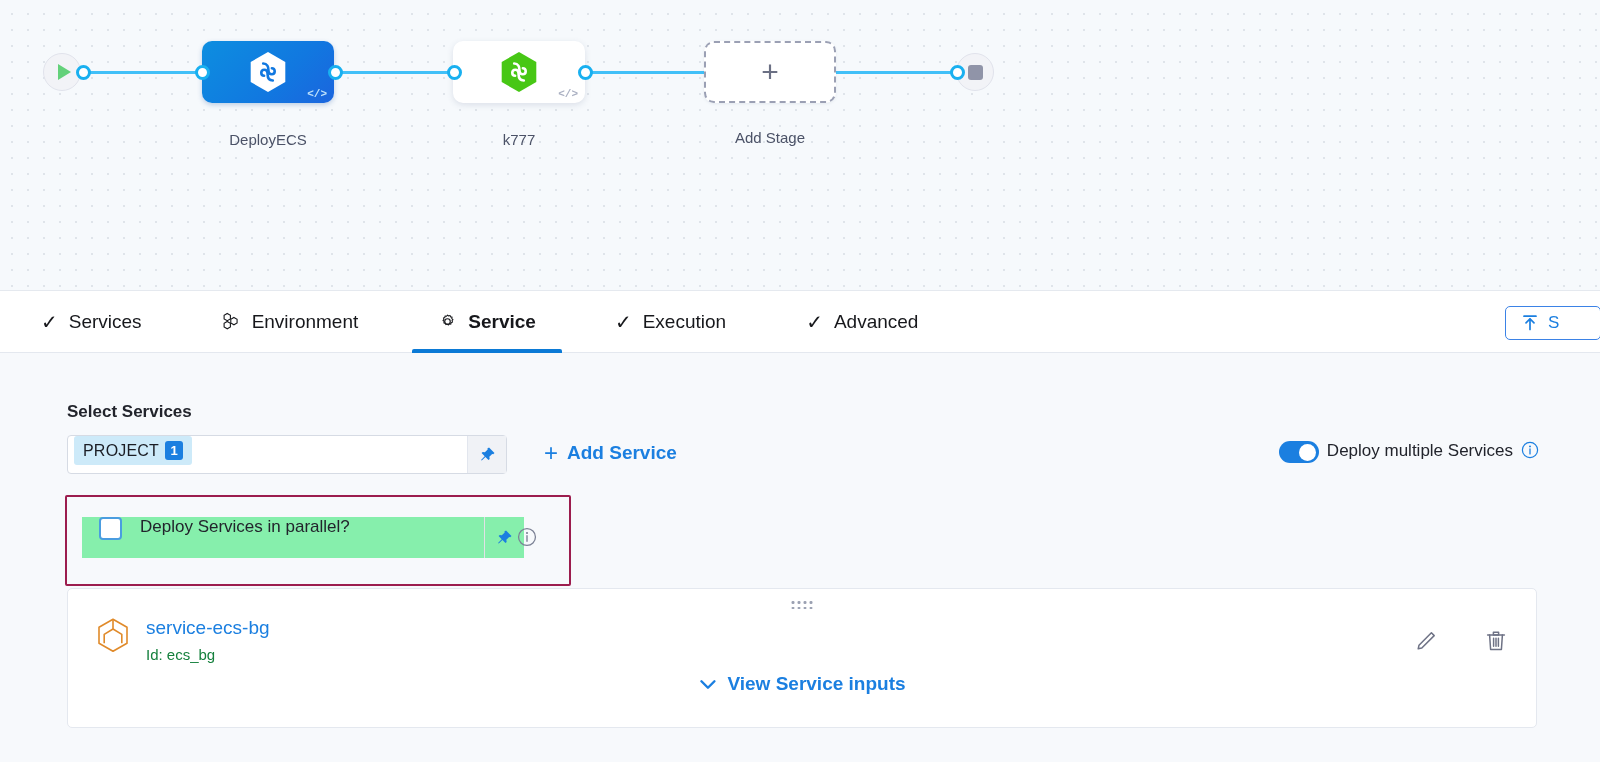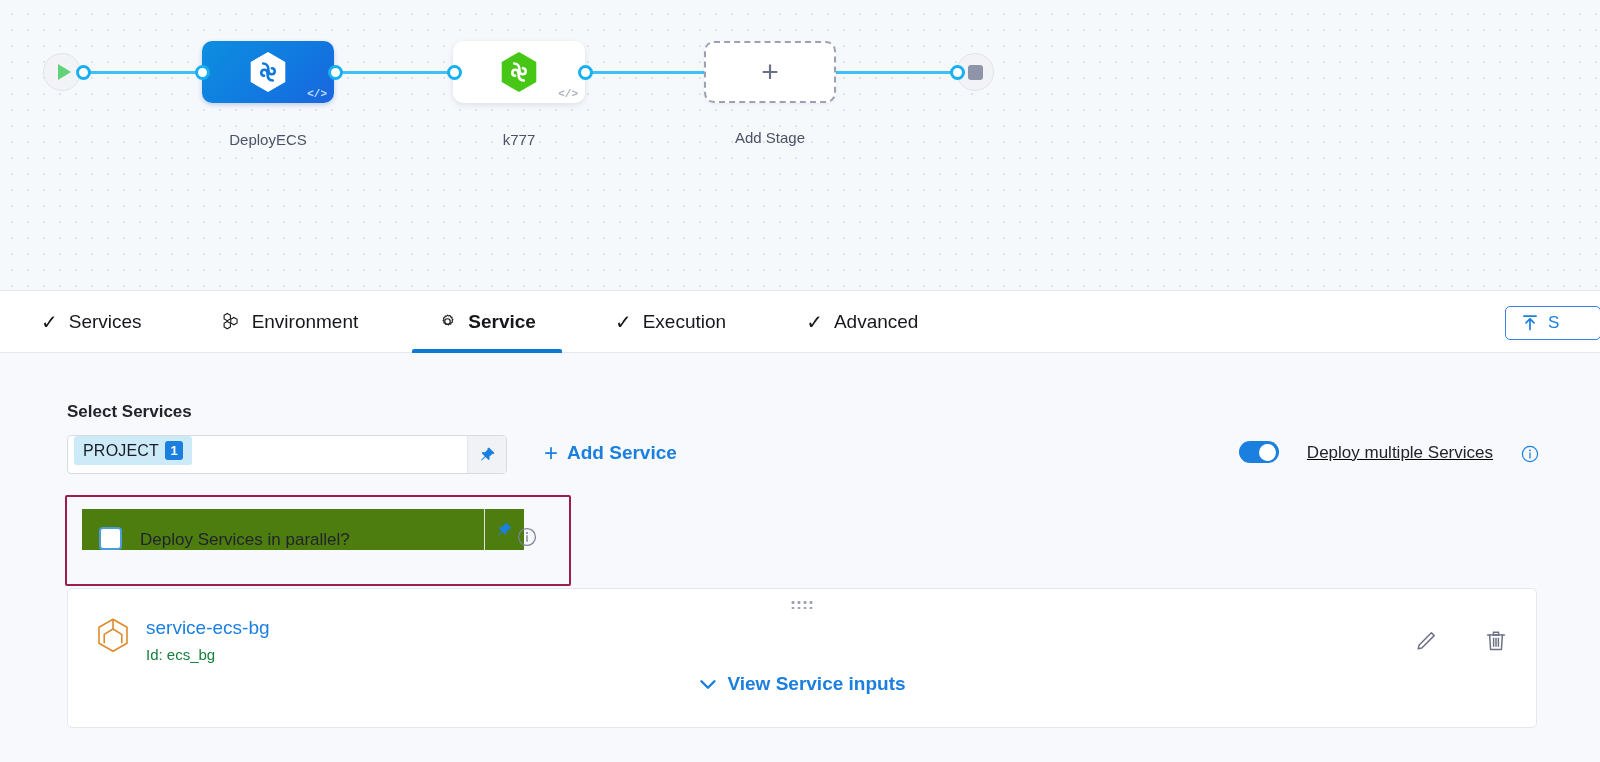--- a/index.html
+++ b/index.html
@@ -137,40 +137,40 @@
   }
   .add-svc {
     position: absolute; left: 544px; top: 441px; display: flex;
     align-items: center; gap: 9px; cursor: pointer;
   }
   .add-svc-text { font-size: 19px; color: #1b7fe0; font-weight: bold; }
   .add-plus { font-size: 24px; color: #1b7fe0; line-height: 1; font-weight: 400; }
 
   .toggle-row {
     position: absolute; right: 61px; top: 441px;
-    display: flex; align-items: flex-end; gap: 28px; text-decoration: underline;
+    display: flex; align-items: flex-start; gap: 8px;
   }
   .switch {
     width: 40px; height: 22px; border-radius: 11px; background: #1b7fe0;
     position: relative; cursor: pointer;
   }
   .switch .knob {
     position: absolute; width: 17px; height: 17px; border-radius: 50%;
     background: #ffffff; top: 2.5px; right: 3px;
   }
   .toggle-label { font-size: 17px; color: #22242c; }
 
   
   .highlight-box {
     position: absolute; left: 65px; top: 495px; width: 506px; height: 91px;
     border: 2px solid #9c1d4e; background: #f7f9fc; border-radius: 2px;
   }
   .parallel-row {
-    position: absolute; left: 15px; top: 12px; width: 442px; height: 41px;
-    background: #4d7c0f; display: flex; align-items: flex-end;
+    position: absolute; left: 15px; top: 20px; width: 442px; height: 41px;
+    background: #86efac; display: flex; align-items: flex-start;
   }
   .cbox {
     width: 23px; height: 23px; border: 2px solid #4a9de0; border-radius: 4px;
     background: #ffffff; margin-left: 17px; cursor: pointer; flex: none;
   }
   .parallel-label { font-size: 17px; color: #22242c; margin-left: 18px; }
   .parallel-pin {
     position: absolute; right: 0; top: 0; width: 40px; height: 41px;
     border-left: 1px solid #e1e1e6;
     display: flex; align-items: center; justify-content: center; cursor: pointer;

